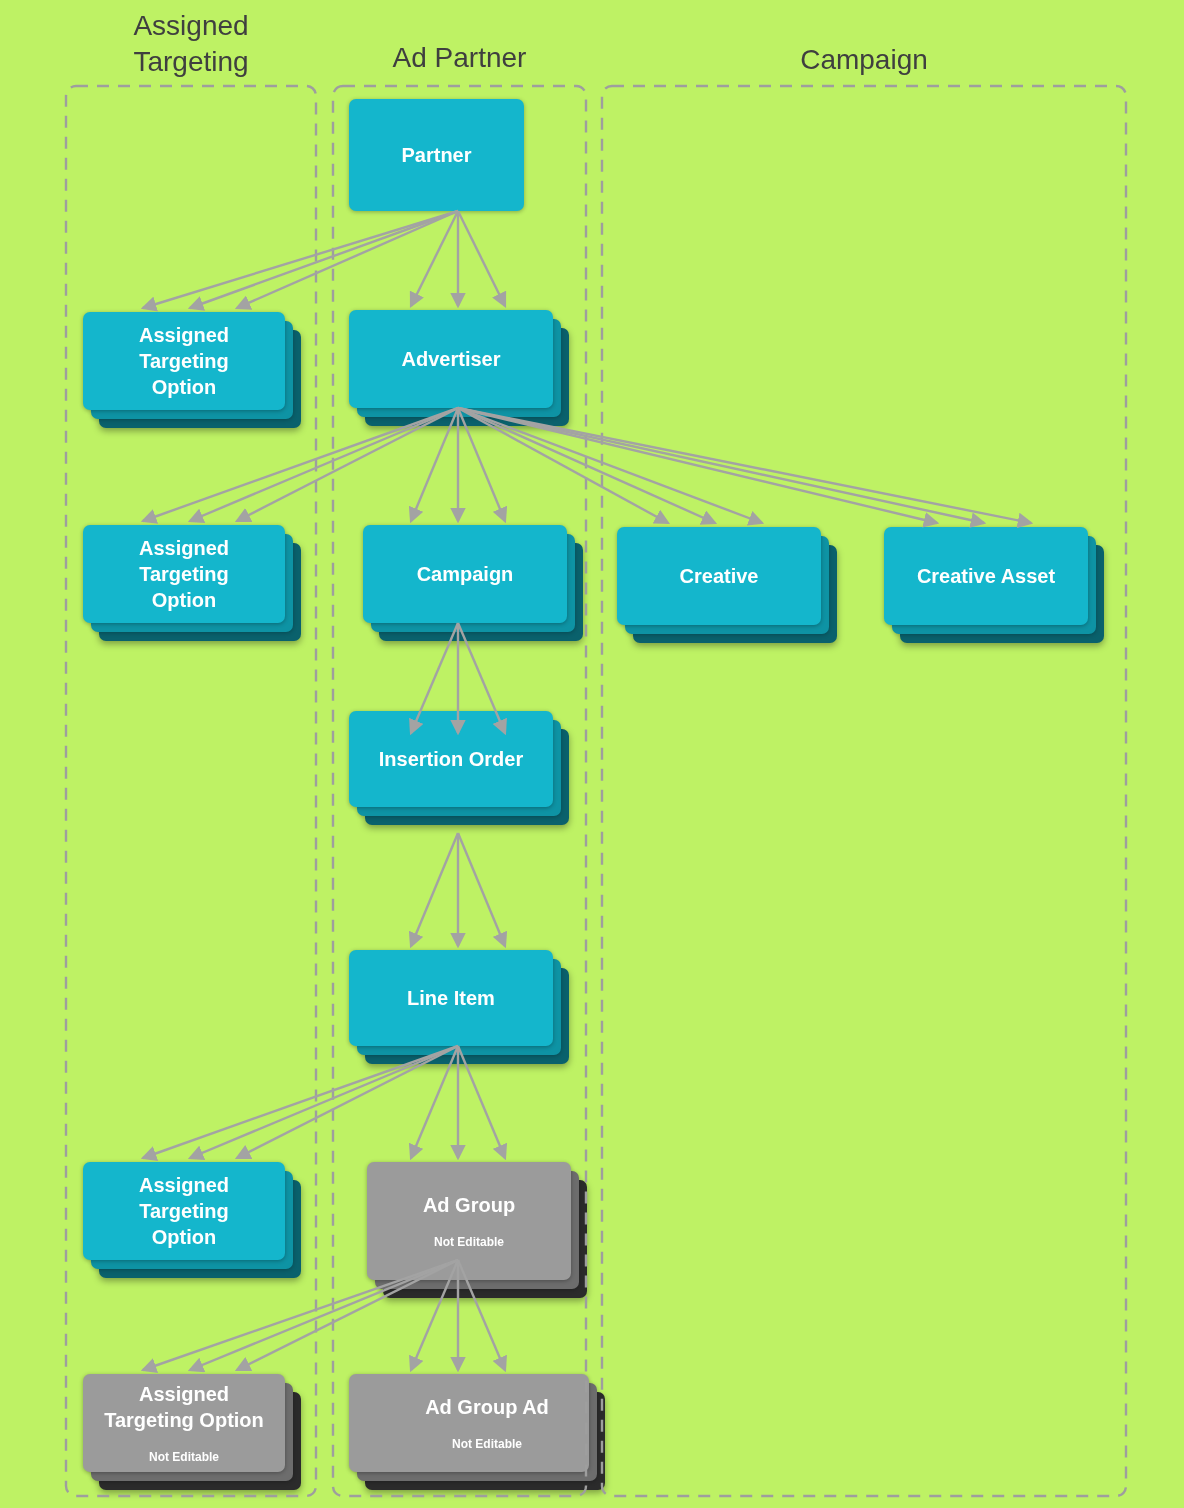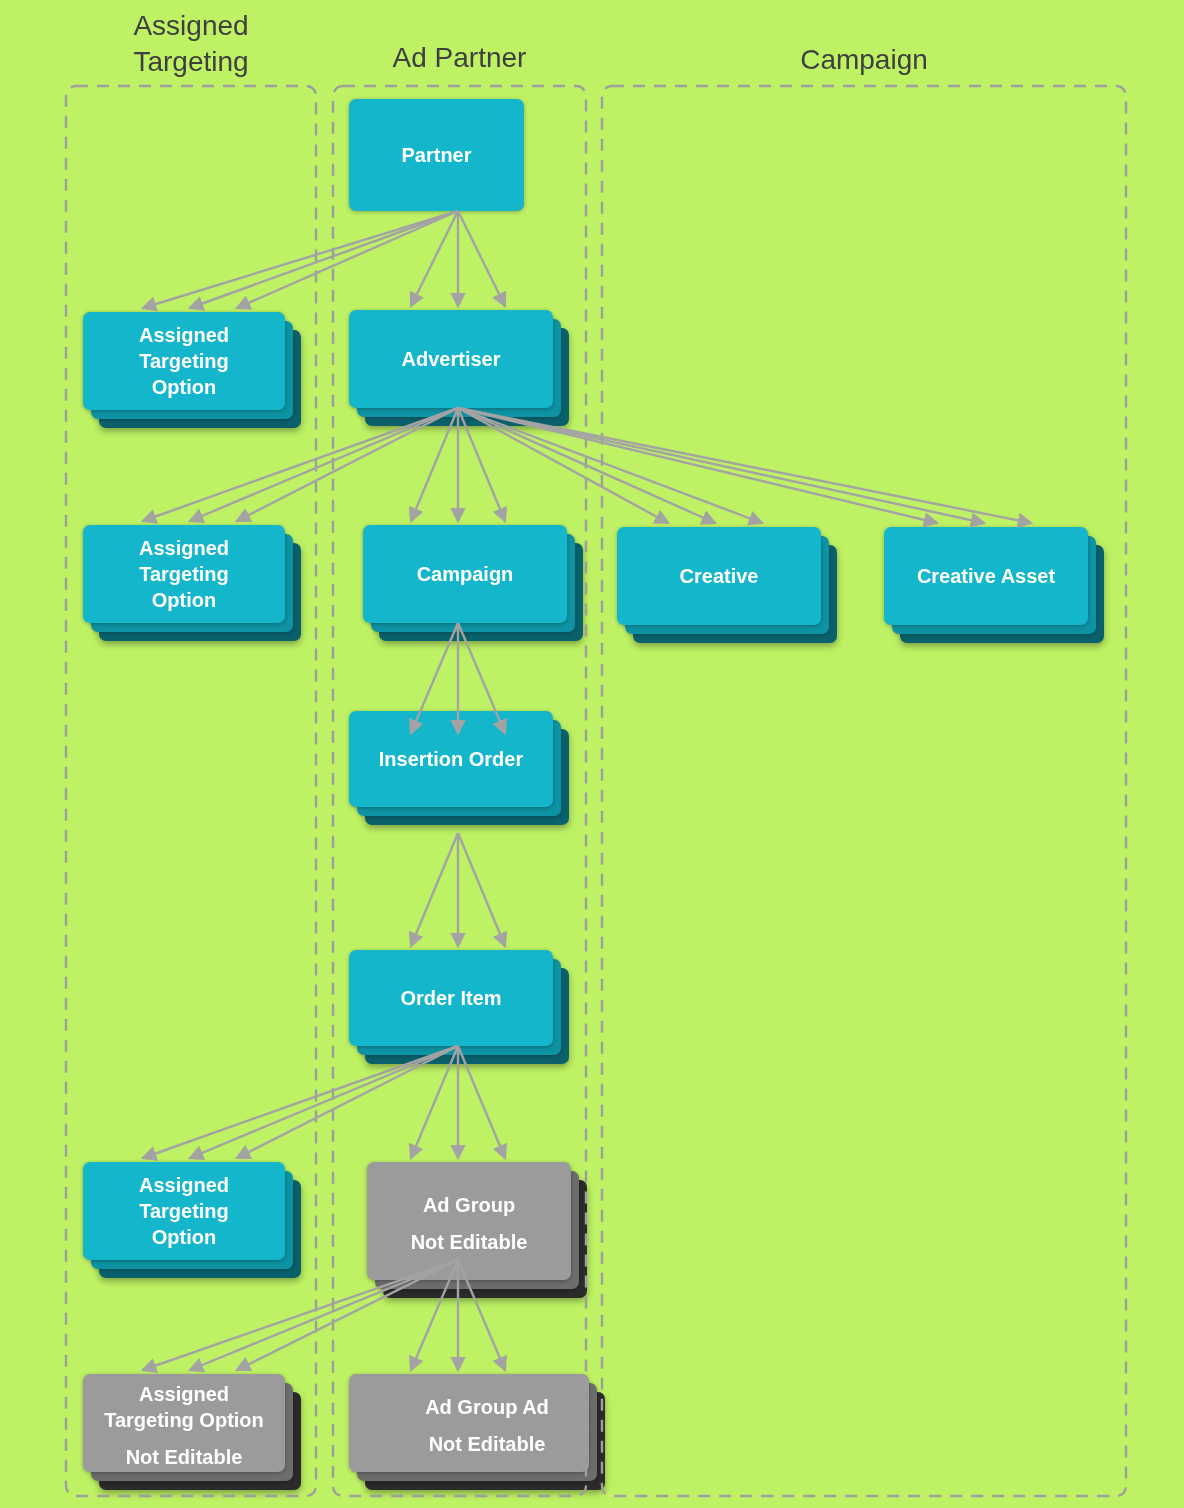--- a/index.html
+++ b/index.html
@@ -56,21 +56,21 @@
   .node.gray.stacked::before { background: #6d6d6d; }
   .node.gray.stacked::after  { background: #2b2b2b; }
 
   .node-label {
     font-size: 20px;
     line-height: 26px;
     font-weight: 700;
     white-space: pre-line;
   }
   .node-sub {
-    font-size: 20px;
+    font-size: 12px;
     line-height: 17px;
     font-weight: 700;
   }
 
   
   #diagram-svg {
     position: absolute;
     left: 0; top: 0;
     z-index: 3;
     pointer-events: none;
@@ -127,21 +127,21 @@
 
   <div class="node cyan stacked" style="left: 884px; top: 527px; width: 204px; height: 98px;">
     <div class="node-label">Creative Asset</div>
   </div>
 
   <div class="node cyan stacked" style="left: 349px; top: 711px; width: 204px; height: 96px;">
     <div class="node-label">Insertion Order</div>
   </div>
 
   <div class="node cyan stacked" style="left: 349px; top: 950px; width: 204px; height: 96px;">
-    <div class="node-label">Order Item</div>
+    <div class="node-label">Line Item</div>
   </div>
 
   <div class="node cyan stacked" style="left: 83px; top: 1162px; width: 202px; height: 98px;">
     <div class="node-label">Assigned
 Targeting
 Option</div>
   </div>
 
   <div class="node gray stacked" style="left: 367px; top: 1162px; width: 204px; height: 118px;">
     <div class="node-label">Ad Group</div>

